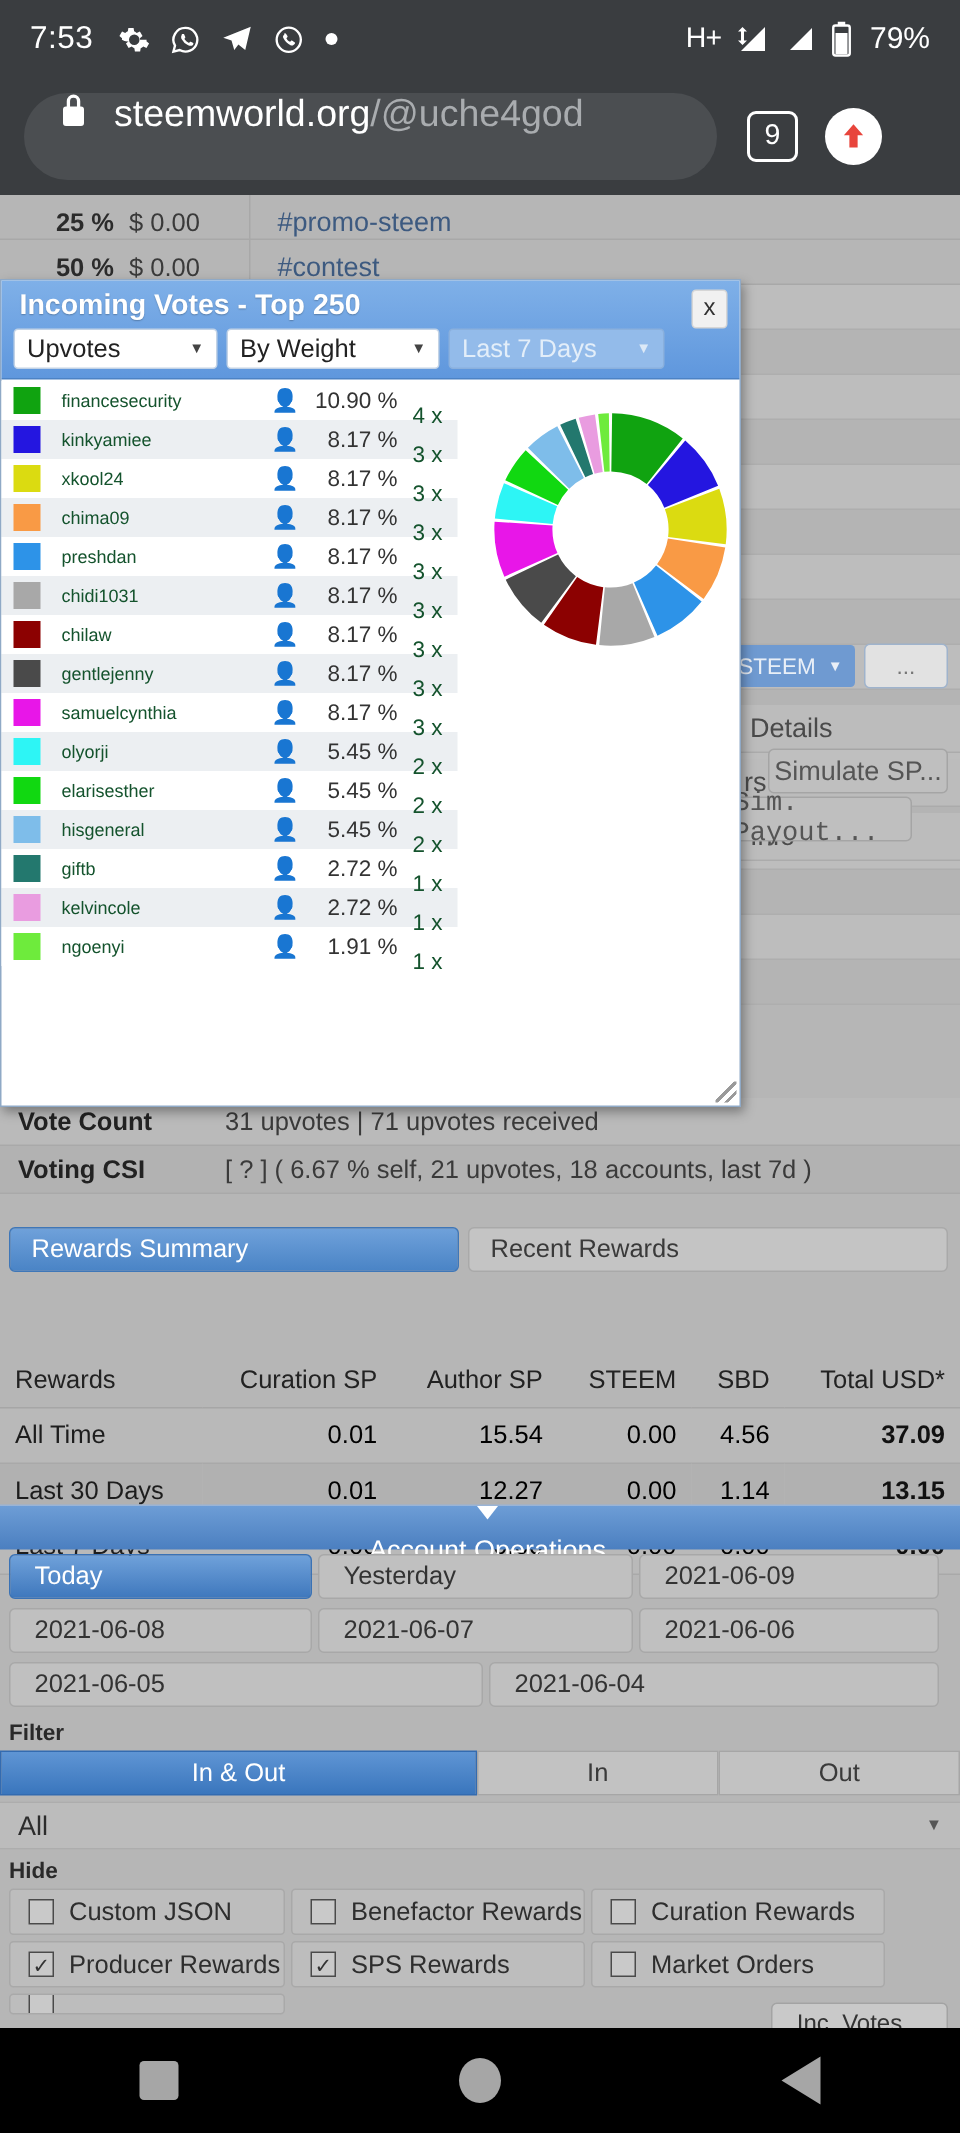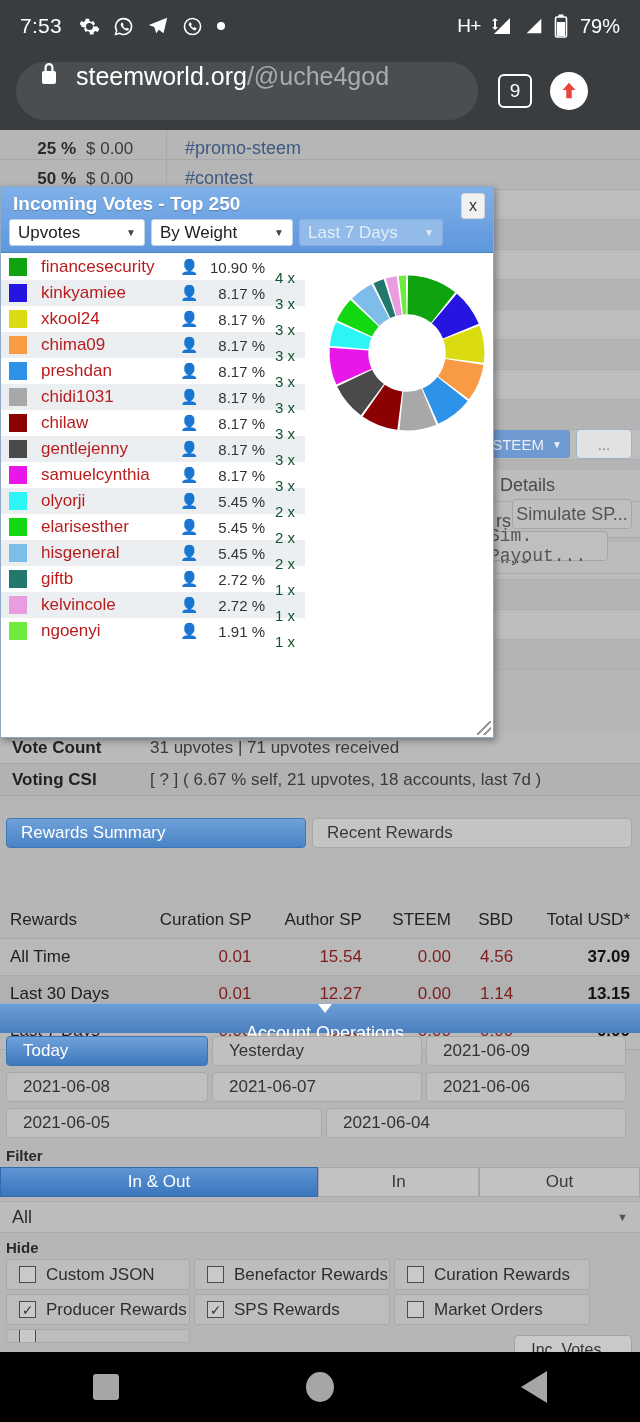--- a/index.html
+++ b/index.html
@@ -103,21 +103,21 @@
   }
 
   
   .rtable{ width:100%; border-collapse:collapse; }
   .rtable th{
     font-size:17px; font-weight:400; color:#222; text-align:right; padding:8px 10px;
     border-bottom:1px solid #a6a6a6; background:#b6b6b6;
   }
   .rtable th.first{ text-align:left; padding-left:10px;}
   .rtable td{
-    font-size:17px; color:#7f1d1d; text-align:right; padding:8px 10px;
+    font-size:17px; color:#000000; text-align:right; padding:8px 10px;
     border-bottom:1px solid #a9a9a9;
   }
   .rtable td.first{ text-align:left; color:#1d1d1d; }
   .rtable td.total{ color:#111; font-weight:700; }
   .rtable tr.odd td{ background:#b9b9b9; }
   .rtable tr.even td{ background:#b1b1b1; }
 
   
   .sectionhdr{
     height:30px; background:linear-gradient(#6d9dd6,#4b7fc0);
@@ -187,21 +187,21 @@
   .psel.disabled{ background:#93bbea; border-color:#8ab0dd; color:#e3eef9;}
   .psel.disabled .car{ color:#dce9f7;}
 
   .vlist{ position:absolute; left:0; top:67px; width:304px; }
   .vrow{
     height:26px; display:flex; align-items:center; font-size:15px;
   }
   .vrow.odd{ background:#ffffff; }
   .vrow.even{ background:#eceff2; }
   .swatch{ width:18px;height:18px;margin:0 14px 0 8px; flex:none; }
-  .vname{ flex:1; color:#b91c1c; font-size:17px; }
+  .vname{ flex:1; color:#14532d; font-size:12px; }
   .vuser{ width:26px; text-align:center; color:#b9bcc0; font-size:15px; }
   .vpct{ width:62px; text-align:right; color:#333; font-size:15px; }
   .vcnt{ width:40px; text-align:right; padding-right:10px; color:#14532d; font-size:15px;margin-top:20px; }
 
   .donutwrap{ position:absolute; left:318px; top:78px; width:176px; height:176px; }
   .resize{
     position:absolute; right:2px; bottom:2px; width:14px; height:14px;
     background:
       linear-gradient(135deg, transparent 0 45%, #9a9a9a 45% 55%, transparent 55% 100%),
       linear-gradient(135deg, transparent 0 70%, #9a9a9a 70% 80%, transparent 80% 100%);

